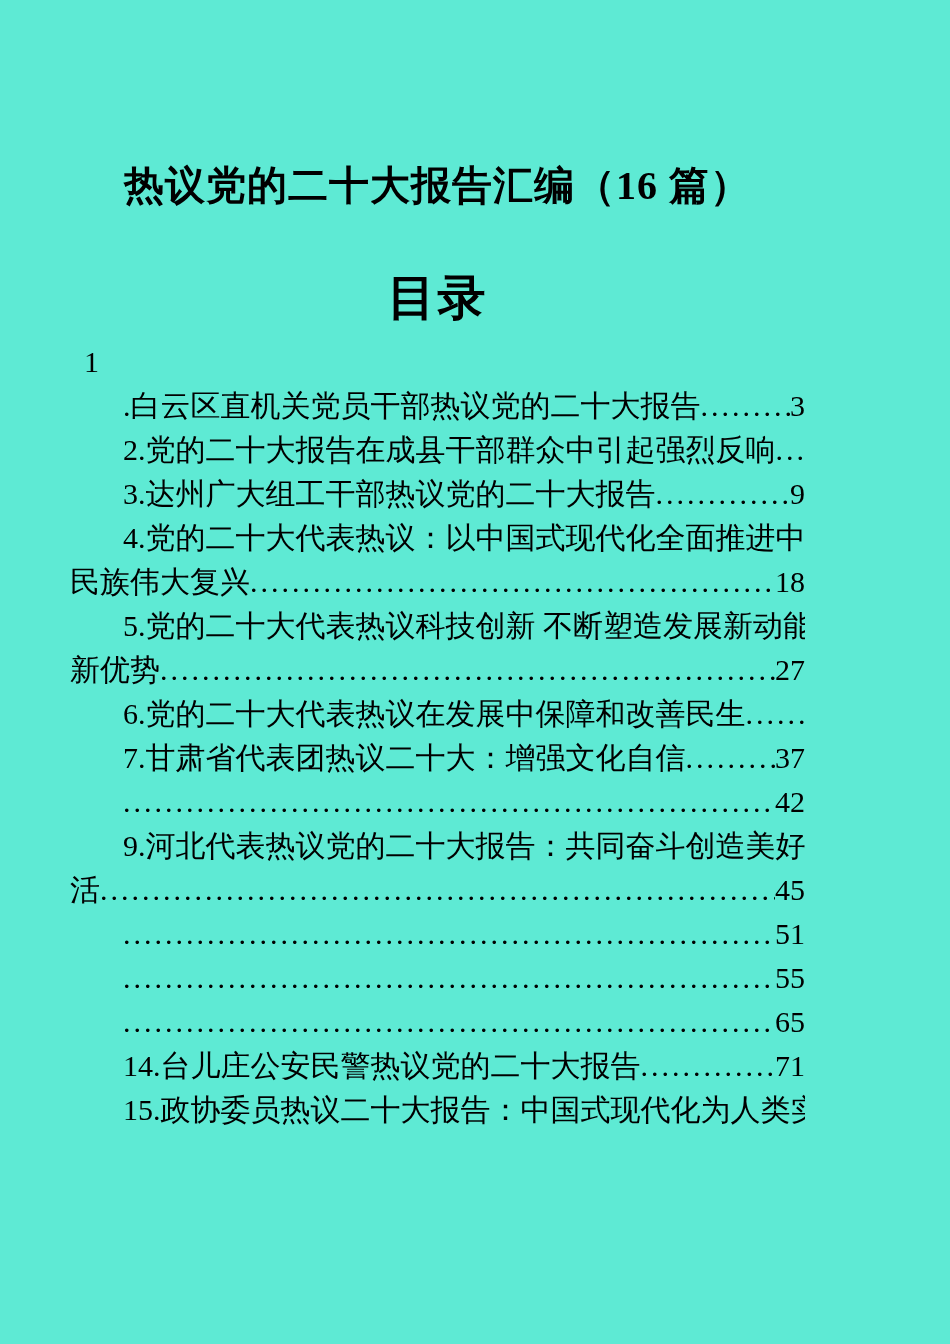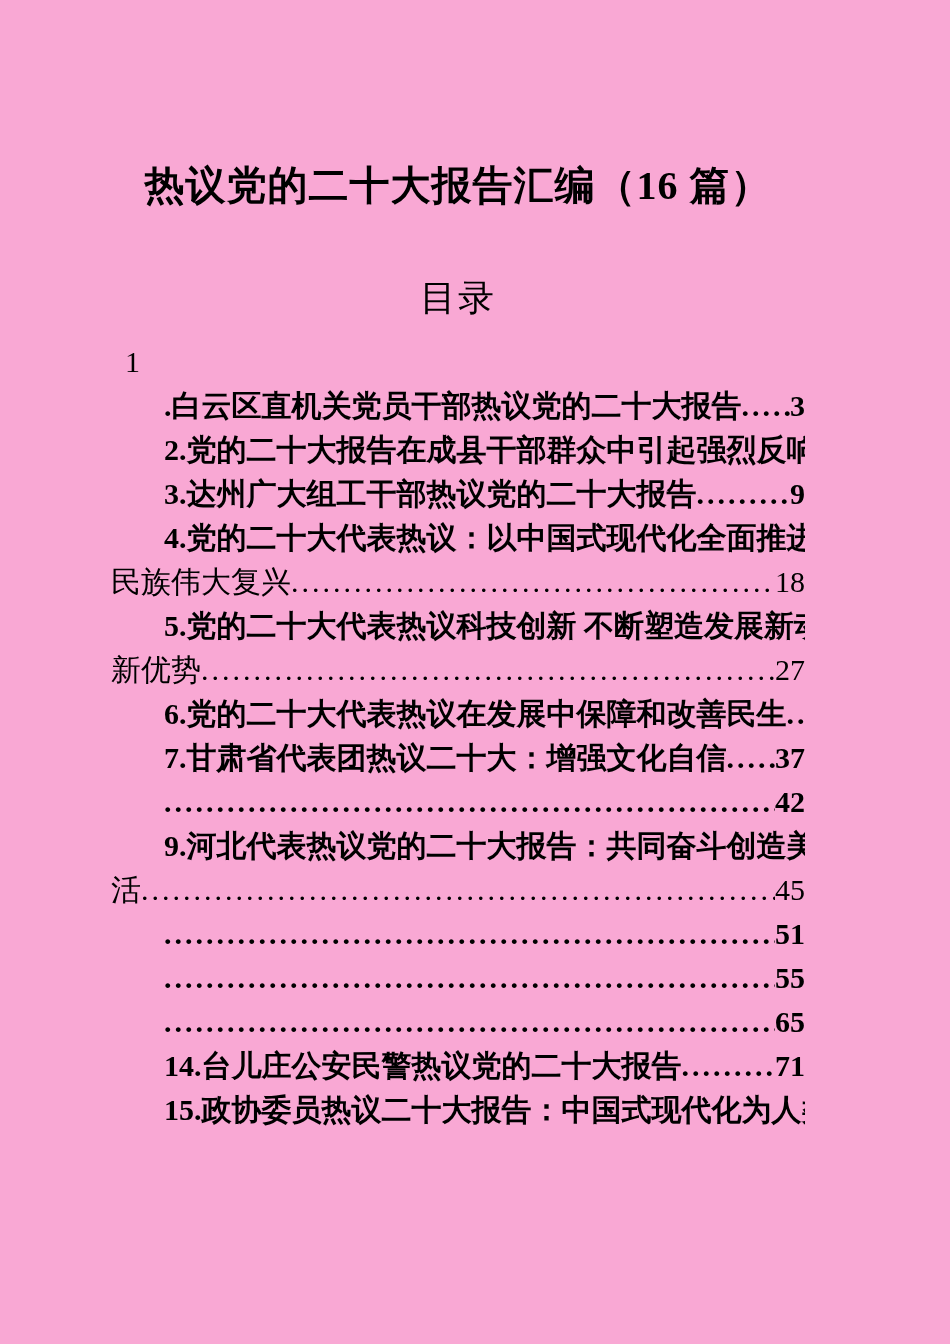--- a/index.html
+++ b/index.html
@@ -5,60 +5,59 @@
   html, body {
     margin: 0;
     padding: 0;
     background: #ffffff;
   }
   .page {
     position: relative;
     width: 950px;
     height: 1344px;
     box-sizing: border-box;
-    background: #f9a8d4;
+    background: #5eead4;
     color: #000000;
-    padding: 160px 145px 0 111px;
+    padding: 160px 145px 0 70px;
     overflow: hidden;
     font-family: "Liberation Serif", "DejaVu Serif", serif;
   }
   .doc-title {
     font-size: 40px;
     line-height: 52px;
     font-weight: bold;
     text-align: center;
     white-space: nowrap;
     letter-spacing: 1px;
   }
   .toc-heading {
     margin-top: 60px;
-    font-size: 36px;
+    font-size: 48px;
     line-height: 52px;
-    font-weight: normal;
+    font-weight: bold;
     text-align: center;
     letter-spacing: 2px;
   }
   .orphan-number {
     margin-top: 16px;
     padding-left: 14px;
     font-size: 30px;
     line-height: 44px;
   }
   .toc-list {
     font-size: 30px;
   }
   .toc-line {
     display: flex;
     align-items: baseline;
     line-height: 44px;
     overflow: hidden;
   }
   .toc-line.indent {
     padding-left: 53px;
-    font-weight: bold;
   }
   .toc-text {
     flex: 0 0 auto;
     white-space: nowrap;
   }
   .toc-dots {
     flex: 1 1 auto;
     min-width: 0;
     overflow: hidden;
     white-space: nowrap;

